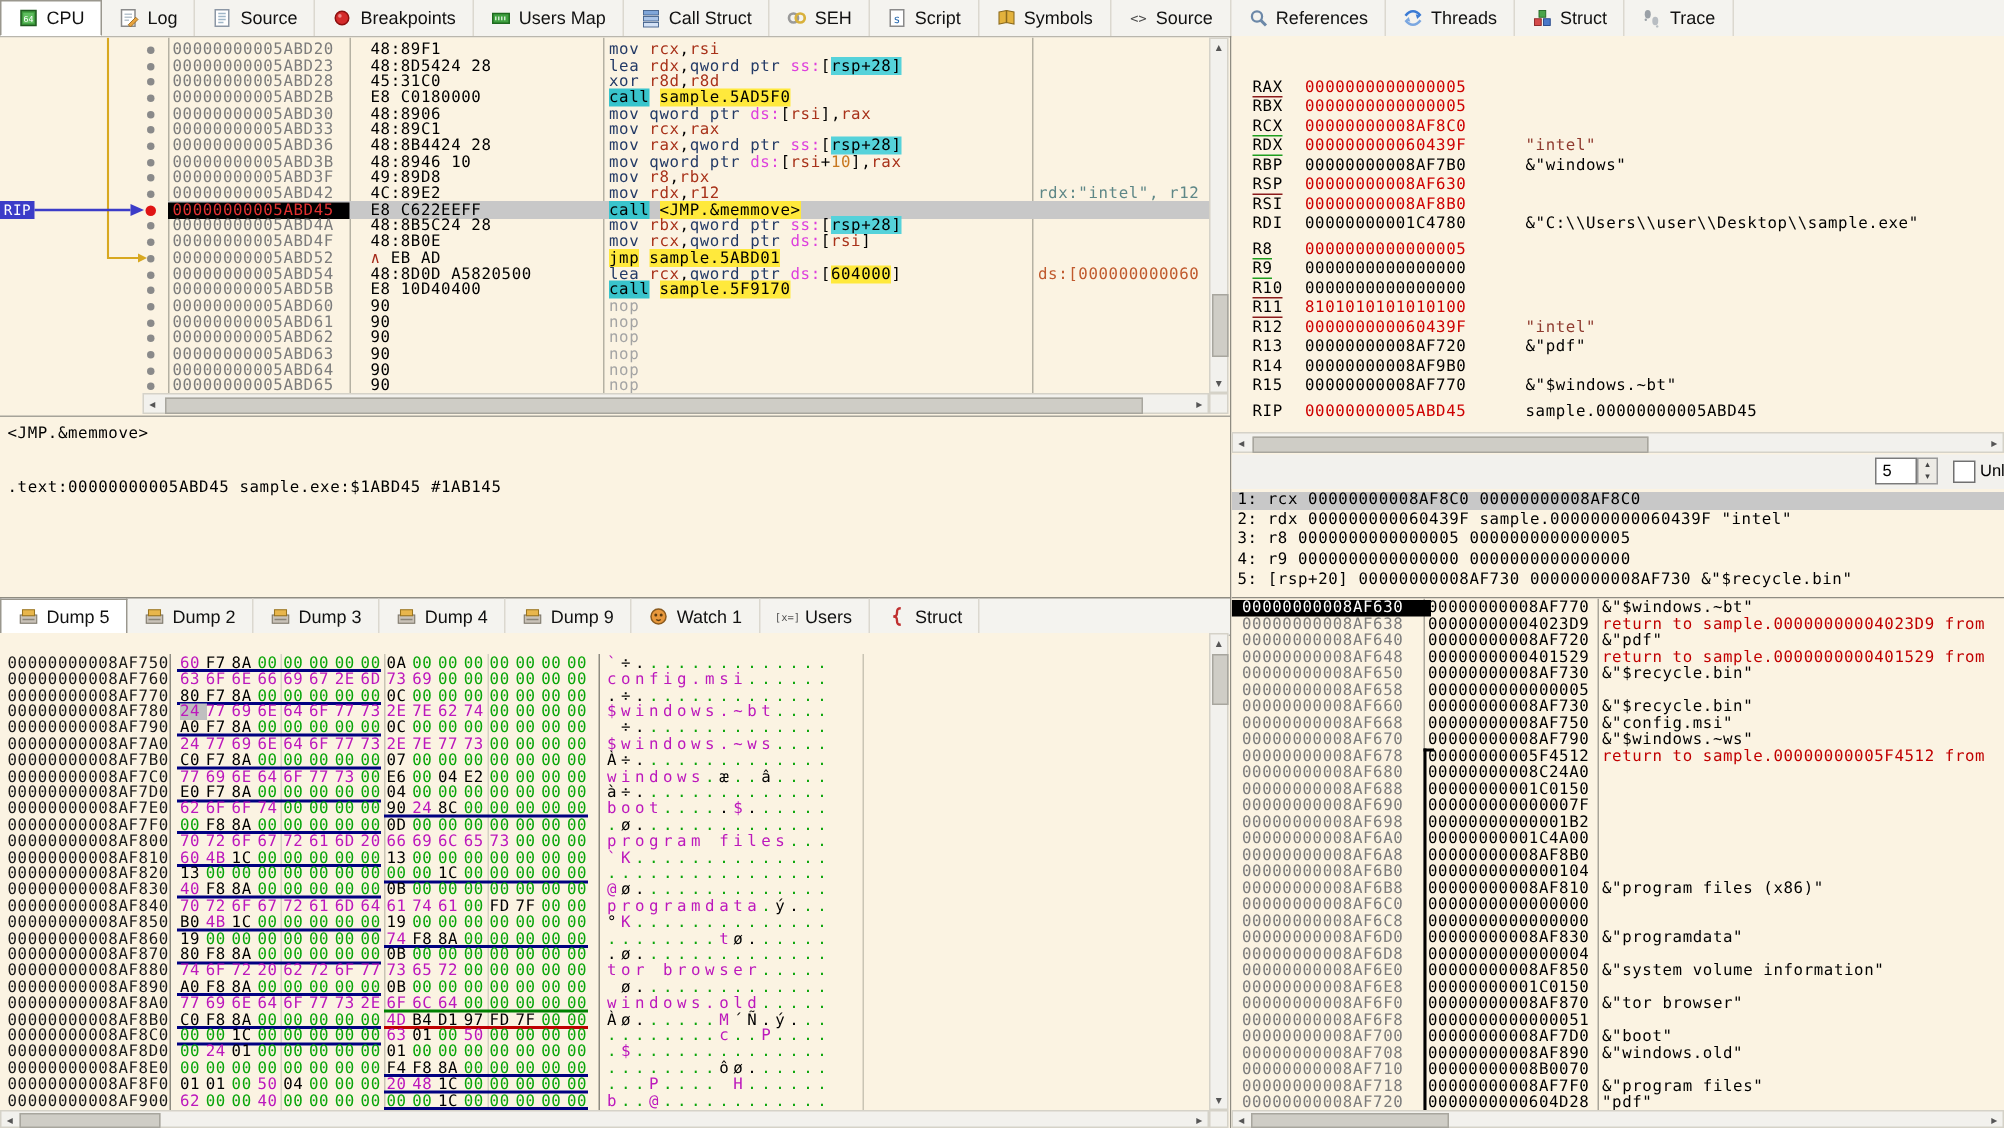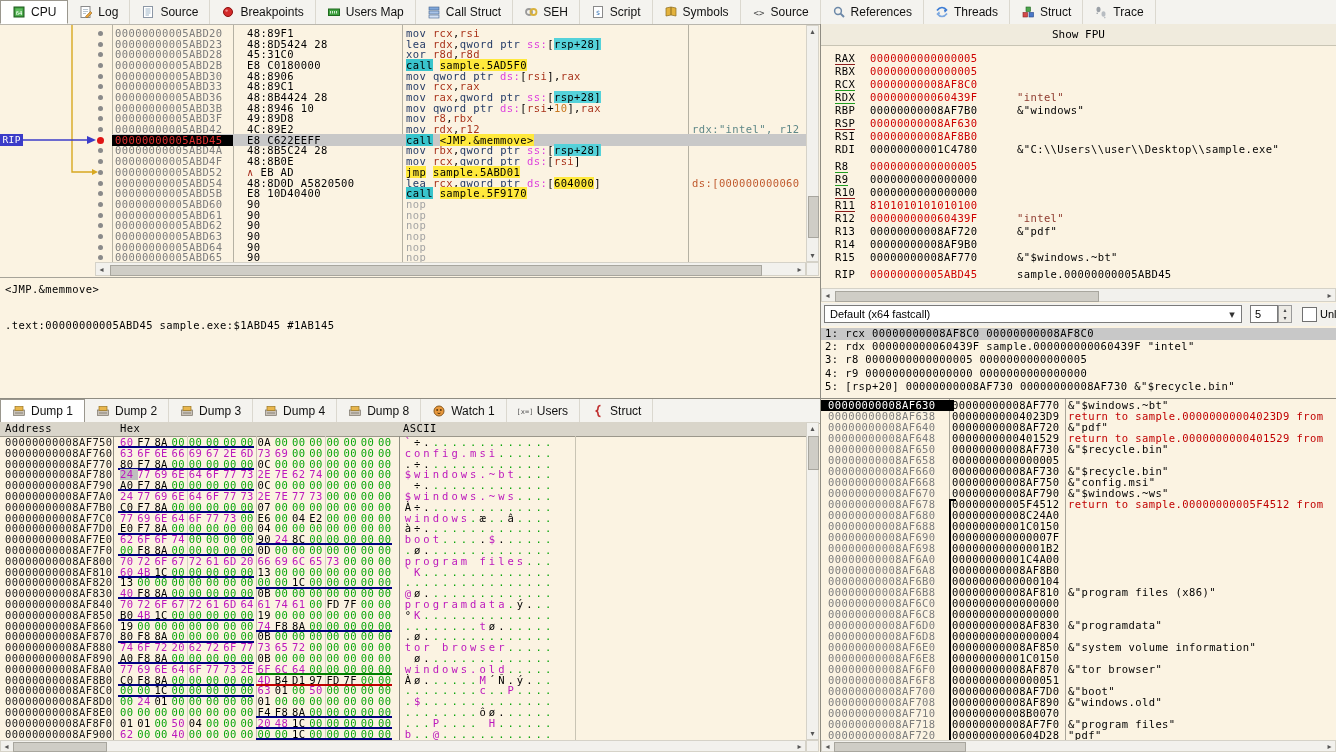--- a/index.html
+++ b/index.html
@@ -272,21 +272,21 @@
 
   <div class="dumptabs" id="dumptabs">
       <div class="tab active">
         <span class="ticon">
           <svg width="14" height="14">
             <rect x="1.5" y="6" width="11" height="5.5" fill="#C9C2B8" stroke="#7A7468" stroke-width=".7"></rect>
             <rect x="3" y="2.5" width="8" height="4" fill="#E8B64C" stroke="#9A7520" stroke-width=".7"></rect>
             <path d="M3 9h8" stroke="#8A8478"></path>
           </svg>
         </span>
-        <span>Dump 1</span>
+        <span>Dump 5</span>
       </div>
       <div class="tab">
         <span class="ticon">
           <svg width="14" height="14">
             <rect x="1.5" y="6" width="11" height="5.5" fill="#C9C2B8" stroke="#7A7468" stroke-width=".7"></rect>
             <rect x="3" y="2.5" width="8" height="4" fill="#E8B64C" stroke="#9A7520" stroke-width=".7"></rect>
             <path d="M3 9h8" stroke="#8A8478"></path>
           </svg>
         </span>
         <span>Dump 2</span>
@@ -312,21 +312,21 @@
         <span>Dump 4</span>
       </div>
       <div class="tab">
         <span class="ticon">
           <svg width="14" height="14">
             <rect x="1.5" y="6" width="11" height="5.5" fill="#C9C2B8" stroke="#7A7468" stroke-width=".7"></rect>
             <rect x="3" y="2.5" width="8" height="4" fill="#E8B64C" stroke="#9A7520" stroke-width=".7"></rect>
             <path d="M3 9h8" stroke="#8A8478"></path>
           </svg>
         </span>
-        <span>Dump 8</span>
+        <span>Dump 9</span>
       </div>
       <div class="tab">
         <span class="ticon">
           <svg width="14" height="14">
             <circle cx="7" cy="7" r="5" fill="#E8983C" stroke="#8A5A1E"></circle>
             <circle cx="5.2" cy="6" r="1" fill="#5A3A10"></circle>
             <circle cx="8.8" cy="6" r="1" fill="#5A3A10"></circle>
             <path d="M5.5 9 Q7 10.2 8.5 9" fill="none" stroke="#5A3A10"></path>
           </svg>
         </span>
@@ -344,25 +344,20 @@
         <span class="ticon">
           <svg width="14" height="14">
             <path d="M9.5 1.5 C4.5 1.5, 9.5 7, 4.5 7 C9.5 7, 4.5 12.5, 9.5 12.5" fill="none" stroke="#C03030" stroke-width="1.6"></path>
           </svg>
         </span>
         <span>Struct</span>
       </div>
     </div>
 
   <div class="dump mono" id="dump">
-    <div class="dumphead">
-      <span style="left:5px">Address</span>
-      <span style="left:120px">Hex</span>
-      <span style="left:403px">ASCII</span>
-    </div>
     <div class="dline" style="left:113px;background:#8F8C82"></div>
     <div class="dline" style="left:187px;background:#D6D2C4"></div>
     <div class="dline" style="left:256px;background:#C9C4B4"></div>
     <div class="dline" style="left:325px;background:#D6D2C4"></div>
     <div class="dline" style="left:399px;background:#8F8C82"></div>
     <div class="dline" style="left:575px;background:#C9C4B4"></div>
     <div id="dumprows"><div class="xrow" style="top: 15px;"><span class="xaddr">00000000008AF750</span><span class="hb cm" style="left: 120px;">60</span><span class="hb ck" style="left: 137.2px;">F7</span><span class="hb ck" style="left: 154.4px;">8A</span><span class="hb cg" style="left: 171.6px;">00</span><span class="hb cg" style="left: 188.8px;">00</span><span class="hb cg" style="left: 206px;">00</span><span class="hb cg" style="left: 223.2px;">00</span><span class="hb cg" style="left: 240.4px;">00</span><span class="hb ck" style="left: 257.6px;">0A</span><span class="hb cg" style="left: 274.8px;">00</span><span class="hb cg" style="left: 292px;">00</span><span class="hb cg" style="left: 309.2px;">00</span><span class="hb cg" style="left: 326.4px;">00</span><span class="hb cg" style="left: 343.6px;">00</span><span class="hb cg" style="left: 360.8px;">00</span><span class="hb cg" style="left: 378px;">00</span><span class="ac cm" style="left: 403px;">`</span><span class="ac ck" style="left: 412.35px;">÷</span><span class="ac ck" style="left: 421.7px;">.</span><span class="ac cg" style="left: 431.05px;">.</span><span class="ac cg" style="left: 440.4px;">.</span><span class="ac cg" style="left: 449.75px;">.</span><span class="ac cg" style="left: 459.1px;">.</span><span class="ac cg" style="left: 468.45px;">.</span><span class="ac cg" style="left: 477.8px;">.</span><span class="ac cg" style="left: 487.15px;">.</span><span class="ac cg" style="left: 496.5px;">.</span><span class="ac cg" style="left: 505.85px;">.</span><span class="ac cg" style="left: 515.2px;">.</span><span class="ac cg" style="left: 524.55px;">.</span><span class="ac cg" style="left: 533.9px;">.</span><span class="ac cg" style="left: 543.25px;">.</span><div class="uline u-navy" style="left: 118px; width: 136px; top: 9.2px;"></div></div><div class="xrow" style="top: 25.8px;"><span class="xaddr">00000000008AF760</span><span class="hb cm" style="left: 120px;">63</span><span class="hb cm" style="left: 137.2px;">6F</span><span class="hb cm" style="left: 154.4px;">6E</span><span class="hb cm" style="left: 171.6px;">66</span><span class="hb cm" style="left: 188.8px;">69</span><span class="hb cm" style="left: 206px;">67</span><span class="hb cm" style="left: 223.2px;">2E</span><span class="hb cm" style="left: 240.4px;">6D</span><span class="hb cm" style="left: 257.6px;">73</span><span class="hb cm" style="left: 274.8px;">69</span><span class="hb cg" style="left: 292px;">00</span><span class="hb cg" style="left: 309.2px;">00</span><span class="hb cg" style="left: 326.4px;">00</span><span class="hb cg" style="left: 343.6px;">00</span><span class="hb cg" style="left: 360.8px;">00</span><span class="hb cg" style="left: 378px;">00</span><span class="ac cm" style="left: 403px;">c</span><span class="ac cm" style="left: 412.35px;">o</span><span class="ac cm" style="left: 421.7px;">n</span><span class="ac cm" style="left: 431.05px;">f</span><span class="ac cm" style="left: 440.4px;">i</span><span class="ac cm" style="left: 449.75px;">g</span><span class="ac cm" style="left: 459.1px;">.</span><span class="ac cm" style="left: 468.45px;">m</span><span class="ac cm" style="left: 477.8px;">s</span><span class="ac cm" style="left: 487.15px;">i</span><span class="ac cg" style="left: 496.5px;">.</span><span class="ac cg" style="left: 505.85px;">.</span><span class="ac cg" style="left: 515.2px;">.</span><span class="ac cg" style="left: 524.55px;">.</span><span class="ac cg" style="left: 533.9px;">.</span><span class="ac cg" style="left: 543.25px;">.</span></div><div class="xrow" style="top: 36.6px;"><span class="xaddr">00000000008AF770</span><span class="hb ck" style="left: 120px;">80</span><span class="hb ck" style="left: 137.2px;">F7</span><span class="hb ck" style="left: 154.4px;">8A</span><span class="hb cg" style="left: 171.6px;">00</span><span class="hb cg" style="left: 188.8px;">00</span><span class="hb cg" style="left: 206px;">00</span><span class="hb cg" style="left: 223.2px;">00</span><span class="hb cg" style="left: 240.4px;">00</span><span class="hb ck" style="left: 257.6px;">0C</span><span class="hb cg" style="left: 274.8px;">00</span><span class="hb cg" style="left: 292px;">00</span><span class="hb cg" style="left: 309.2px;">00</span><span class="hb cg" style="left: 326.4px;">00</span><span class="hb cg" style="left: 343.6px;">00</span><span class="hb cg" style="left: 360.8px;">00</span><span class="hb cg" style="left: 378px;">00</span><span class="ac ck" style="left: 403px;">.</span><span class="ac ck" style="left: 412.35px;">÷</span><span class="ac ck" style="left: 421.7px;">.</span><span class="ac cg" style="left: 431.05px;">.</span><span class="ac cg" style="left: 440.4px;">.</span><span class="ac cg" style="left: 449.75px;">.</span><span class="ac cg" style="left: 459.1px;">.</span><span class="ac cg" style="left: 468.45px;">.</span><span class="ac cg" style="left: 477.8px;">.</span><span class="ac cg" style="left: 487.15px;">.</span><span class="ac cg" style="left: 496.5px;">.</span><span class="ac cg" style="left: 505.85px;">.</span><span class="ac cg" style="left: 515.2px;">.</span><span class="ac cg" style="left: 524.55px;">.</span><span class="ac cg" style="left: 533.9px;">.</span><span class="ac cg" style="left: 543.25px;">.</span><div class="uline u-navy" style="left: 118px; width: 136px; top: 9.2px;"></div></div><div class="xrow" style="top: 47.4px;"><span class="xaddr">00000000008AF780</span><span class="hb cm bsel" style="left: 120px;">24</span><span class="hb cm" style="left: 137.2px;">77</span><span class="hb cm" style="left: 154.4px;">69</span><span class="hb cm" style="left: 171.6px;">6E</span><span class="hb cm" style="left: 188.8px;">64</span><span class="hb cm" style="left: 206px;">6F</span><span class="hb cm" style="left: 223.2px;">77</span><span class="hb cm" style="left: 240.4px;">73</span><span class="hb cm" style="left: 257.6px;">2E</span><span class="hb cm" style="left: 274.8px;">7E</span><span class="hb cm" style="left: 292px;">62</span><span class="hb cm" style="left: 309.2px;">74</span><span class="hb cg" style="left: 326.4px;">00</span><span class="hb cg" style="left: 343.6px;">00</span><span class="hb cg" style="left: 360.8px;">00</span><span class="hb cg" style="left: 378px;">00</span><span class="ac cm" style="left: 403px;">$</span><span class="ac cm" style="left: 412.35px;">w</span><span class="ac cm" style="left: 421.7px;">i</span><span class="ac cm" style="left: 431.05px;">n</span><span class="ac cm" style="left: 440.4px;">d</span><span class="ac cm" style="left: 449.75px;">o</span><span class="ac cm" style="left: 459.1px;">w</span><span class="ac cm" style="left: 468.45px;">s</span><span class="ac cm" style="left: 477.8px;">.</span><span class="ac cm" style="left: 487.15px;">~</span><span class="ac cm" style="left: 496.5px;">b</span><span class="ac cm" style="left: 505.85px;">t</span><span class="ac cg" style="left: 515.2px;">.</span><span class="ac cg" style="left: 524.55px;">.</span><span class="ac cg" style="left: 533.9px;">.</span><span class="ac cg" style="left: 543.25px;">.</span></div><div class="xrow" style="top: 58.2px;"><span class="xaddr">00000000008AF790</span><span class="hb ck" style="left: 120px;">A0</span><span class="hb ck" style="left: 137.2px;">F7</span><span class="hb ck" style="left: 154.4px;">8A</span><span class="hb cg" style="left: 171.6px;">00</span><span class="hb cg" style="left: 188.8px;">00</span><span class="hb cg" style="left: 206px;">00</span><span class="hb cg" style="left: 223.2px;">00</span><span class="hb cg" style="left: 240.4px;">00</span><span class="hb ck" style="left: 257.6px;">0C</span><span class="hb cg" style="left: 274.8px;">00</span><span class="hb cg" style="left: 292px;">00</span><span class="hb cg" style="left: 309.2px;">00</span><span class="hb cg" style="left: 326.4px;">00</span><span class="hb cg" style="left: 343.6px;">00</span><span class="hb cg" style="left: 360.8px;">00</span><span class="hb cg" style="left: 378px;">00</span><span class="ac ck" style="left: 403px;"> </span><span class="ac ck" style="left: 412.35px;">÷</span><span class="ac ck" style="left: 421.7px;">.</span><span class="ac cg" style="left: 431.05px;">.</span><span class="ac cg" style="left: 440.4px;">.</span><span class="ac cg" style="left: 449.75px;">.</span><span class="ac cg" style="left: 459.1px;">.</span><span class="ac cg" style="left: 468.45px;">.</span><span class="ac cg" style="left: 477.8px;">.</span><span class="ac cg" style="left: 487.15px;">.</span><span class="ac cg" style="left: 496.5px;">.</span><span class="ac cg" style="left: 505.85px;">.</span><span class="ac cg" style="left: 515.2px;">.</span><span class="ac cg" style="left: 524.55px;">.</span><span class="ac cg" style="left: 533.9px;">.</span><span class="ac cg" style="left: 543.25px;">.</span><div class="uline u-navy" style="left: 118px; width: 136px; top: 9.2px;"></div></div><div class="xrow" style="top: 69px;"><span class="xaddr">00000000008AF7A0</span><span class="hb cm" style="left: 120px;">24</span><span class="hb cm" style="left: 137.2px;">77</span><span class="hb cm" style="left: 154.4px;">69</span><span class="hb cm" style="left: 171.6px;">6E</span><span class="hb cm" style="left: 188.8px;">64</span><span class="hb cm" style="left: 206px;">6F</span><span class="hb cm" style="left: 223.2px;">77</span><span class="hb cm" style="left: 240.4px;">73</span><span class="hb cm" style="left: 257.6px;">2E</span><span class="hb cm" style="left: 274.8px;">7E</span><span class="hb cm" style="left: 292px;">77</span><span class="hb cm" style="left: 309.2px;">73</span><span class="hb cg" style="left: 326.4px;">00</span><span class="hb cg" style="left: 343.6px;">00</span><span class="hb cg" style="left: 360.8px;">00</span><span class="hb cg" style="left: 378px;">00</span><span class="ac cm" style="left: 403px;">$</span><span class="ac cm" style="left: 412.35px;">w</span><span class="ac cm" style="left: 421.7px;">i</span><span class="ac cm" style="left: 431.05px;">n</span><span class="ac cm" style="left: 440.4px;">d</span><span class="ac cm" style="left: 449.75px;">o</span><span class="ac cm" style="left: 459.1px;">w</span><span class="ac cm" style="left: 468.45px;">s</span><span class="ac cm" style="left: 477.8px;">.</span><span class="ac cm" style="left: 487.15px;">~</span><span class="ac cm" style="left: 496.5px;">w</span><span class="ac cm" style="left: 505.85px;">s</span><span class="ac cg" style="left: 515.2px;">.</span><span class="ac cg" style="left: 524.55px;">.</span><span class="ac cg" style="left: 533.9px;">.</span><span class="ac cg" style="left: 543.25px;">.</span></div><div class="xrow" style="top: 79.8px;"><span class="xaddr">00000000008AF7B0</span><span class="hb ck" style="left: 120px;">C0</span><span class="hb ck" style="left: 137.2px;">F7</span><span class="hb ck" style="left: 154.4px;">8A</span><span class="hb cg" style="left: 171.6px;">00</span><span class="hb cg" style="left: 188.8px;">00</span><span class="hb cg" style="left: 206px;">00</span><span class="hb cg" style="left: 223.2px;">00</span><span class="hb cg" style="left: 240.4px;">00</span><span class="hb ck" style="left: 257.6px;">07</span><span class="hb cg" style="left: 274.8px;">00</span><span class="hb cg" style="left: 292px;">00</span><span class="hb cg" style="left: 309.2px;">00</span><span class="hb cg" style="left: 326.4px;">00</span><span class="hb cg" style="left: 343.6px;">00</span><span class="hb cg" style="left: 360.8px;">00</span><span class="hb cg" style="left: 378px;">00</span><span class="ac ck" style="left: 403px;">À</span><span class="ac ck" style="left: 412.35px;">÷</span><span class="ac ck" style="left: 421.7px;">.</span><span class="ac cg" style="left: 431.05px;">.</span><span class="ac cg" style="left: 440.4px;">.</span><span class="ac cg" style="left: 449.75px;">.</span><span class="ac cg" style="left: 459.1px;">.</span><span class="ac cg" style="left: 468.45px;">.</span><span class="ac cg" style="left: 477.8px;">.</span><span class="ac cg" style="left: 487.15px;">.</span><span class="ac cg" style="left: 496.5px;">.</span><span class="ac cg" style="left: 505.85px;">.</span><span class="ac cg" style="left: 515.2px;">.</span><span class="ac cg" style="left: 524.55px;">.</span><span class="ac cg" style="left: 533.9px;">.</span><span class="ac cg" style="left: 543.25px;">.</span><div class="uline u-navy" style="left: 118px; width: 136px; top: 9.2px;"></div></div><div class="xrow" style="top: 90.6px;"><span class="xaddr">00000000008AF7C0</span><span class="hb cm" style="left: 120px;">77</span><span class="hb cm" style="left: 137.2px;">69</span><span class="hb cm" style="left: 154.4px;">6E</span><span class="hb cm" style="left: 171.6px;">64</span><span class="hb cm" style="left: 188.8px;">6F</span><span class="hb cm" style="left: 206px;">77</span><span class="hb cm" style="left: 223.2px;">73</span><span class="hb cg" style="left: 240.4px;">00</span><span class="hb ck" style="left: 257.6px;">E6</span><span class="hb cg" style="left: 274.8px;">00</span><span class="hb ck" style="left: 292px;">04</span><span class="hb ck" style="left: 309.2px;">E2</span><span class="hb cg" style="left: 326.4px;">00</span><span class="hb cg" style="left: 343.6px;">00</span><span class="hb cg" style="left: 360.8px;">00</span><span class="hb cg" style="left: 378px;">00</span><span class="ac cm" style="left: 403px;">w</span><span class="ac cm" style="left: 412.35px;">i</span><span class="ac cm" style="left: 421.7px;">n</span><span class="ac cm" style="left: 431.05px;">d</span><span class="ac cm" style="left: 440.4px;">o</span><span class="ac cm" style="left: 449.75px;">w</span><span class="ac cm" style="left: 459.1px;">s</span><span class="ac cg" style="left: 468.45px;">.</span><span class="ac ck" style="left: 477.8px;">æ</span><span class="ac cg" style="left: 487.15px;">.</span><span class="ac cg" style="left: 496.5px;">.</span><span class="ac ck" style="left: 505.85px;">â</span><span class="ac cg" style="left: 515.2px;">.</span><span class="ac cg" style="left: 524.55px;">.</span><span class="ac cg" style="left: 533.9px;">.</span><span class="ac cg" style="left: 543.25px;">.</span></div><div class="xrow" style="top: 101.4px;"><span class="xaddr">00000000008AF7D0</span><span class="hb ck" style="left: 120px;">E0</span><span class="hb ck" style="left: 137.2px;">F7</span><span class="hb ck" style="left: 154.4px;">8A</span><span class="hb cg" style="left: 171.6px;">00</span><span class="hb cg" style="left: 188.8px;">00</span><span class="hb cg" style="left: 206px;">00</span><span class="hb cg" style="left: 223.2px;">00</span><span class="hb cg" style="left: 240.4px;">00</span><span class="hb ck" style="left: 257.6px;">04</span><span class="hb cg" style="left: 274.8px;">00</span><span class="hb cg" style="left: 292px;">00</span><span class="hb cg" style="left: 309.2px;">00</span><span class="hb cg" style="left: 326.4px;">00</span><span class="hb cg" style="left: 343.6px;">00</span><span class="hb cg" style="left: 360.8px;">00</span><span class="hb cg" style="left: 378px;">00</span><span class="ac ck" style="left: 403px;">à</span><span class="ac ck" style="left: 412.35px;">÷</span><span class="ac ck" style="left: 421.7px;">.</span><span class="ac cg" style="left: 431.05px;">.</span><span class="ac cg" style="left: 440.4px;">.</span><span class="ac cg" style="left: 449.75px;">.</span><span class="ac cg" style="left: 459.1px;">.</span><span class="ac cg" style="left: 468.45px;">.</span><span class="ac cg" style="left: 477.8px;">.</span><span class="ac cg" style="left: 487.15px;">.</span><span class="ac cg" style="left: 496.5px;">.</span><span class="ac cg" style="left: 505.85px;">.</span><span class="ac cg" style="left: 515.2px;">.</span><span class="ac cg" style="left: 524.55px;">.</span><span class="ac cg" style="left: 533.9px;">.</span><span class="ac cg" style="left: 543.25px;">.</span><div class="uline u-navy" style="left: 118px; width: 136px; top: 9.2px;"></div></div><div class="xrow" style="top: 112.2px;"><span class="xaddr">00000000008AF7E0</span><span class="hb cm" style="left: 120px;">62</span><span class="hb cm" style="left: 137.2px;">6F</span><span class="hb cm" style="left: 154.4px;">6F</span><span class="hb cm" style="left: 171.6px;">74</span><span class="hb cg" style="left: 188.8px;">00</span><span class="hb cg" style="left: 206px;">00</span><span class="hb cg" style="left: 223.2px;">00</span><span class="hb cg" style="left: 240.4px;">00</span><span class="hb ck" style="left: 257.6px;">90</span><span class="hb cm" style="left: 274.8px;">24</span><span class="hb ck" style="left: 292px;">8C</span><span class="hb cg" style="left: 309.2px;">00</span><span class="hb cg" style="left: 326.4px;">00</span><span class="hb cg" style="left: 343.6px;">00</span><span class="hb cg" style="left: 360.8px;">00</span><span class="hb cg" style="left: 378px;">00</span><span class="ac cm" style="left: 403px;">b</span><span class="ac cm" style="left: 412.35px;">o</span><span class="ac cm" style="left: 421.7px;">o</span><span class="ac cm" style="left: 431.05px;">t</span><span class="ac cg" style="left: 440.4px;">.</span><span class="ac cg" style="left: 449.75px;">.</span><span class="ac cg" style="left: 459.1px;">.</span><span class="ac cg" style="left: 468.45px;">.</span><span class="ac ck" style="left: 477.8px;">.</span><span class="ac cm" style="left: 487.15px;">$</span><span class="ac ck" style="left: 496.5px;">.</span><span class="ac cg" style="left: 505.85px;">.</span><span class="ac cg" style="left: 515.2px;">.</span><span class="ac cg" style="left: 524.55px;">.</span><span class="ac cg" style="left: 533.9px;">.</span><span class="ac cg" style="left: 543.25px;">.</span><div class="uline u-navy" style="left: 256px; width: 136px; top: 9.2px;"></div></div><div class="xrow" style="top: 123px;"><span class="xaddr">00000000008AF7F0</span><span class="hb cg" style="left: 120px;">00</span><span class="hb ck" style="left: 137.2px;">F8</span><span class="hb ck" style="left: 154.4px;">8A</span><span class="hb cg" style="left: 171.6px;">00</span><span class="hb cg" style="left: 188.8px;">00</span><span class="hb cg" style="left: 206px;">00</span><span class="hb cg" style="left: 223.2px;">00</span><span class="hb cg" style="left: 240.4px;">00</span><span class="hb ck" style="left: 257.6px;">0D</span><span class="hb cg" style="left: 274.8px;">00</span><span class="hb cg" style="left: 292px;">00</span><span class="hb cg" style="left: 309.2px;">00</span><span class="hb cg" style="left: 326.4px;">00</span><span class="hb cg" style="left: 343.6px;">00</span><span class="hb cg" style="left: 360.8px;">00</span><span class="hb cg" style="left: 378px;">00</span><span class="ac cg" style="left: 403px;">.</span><span class="ac ck" style="left: 412.35px;">ø</span><span class="ac ck" style="left: 421.7px;">.</span><span class="ac cg" style="left: 431.05px;">.</span><span class="ac cg" style="left: 440.4px;">.</span><span class="ac cg" style="left: 449.75px;">.</span><span class="ac cg" style="left: 459.1px;">.</span><span class="ac cg" style="left: 468.45px;">.</span><span class="ac cg" style="left: 477.8px;">.</span><span class="ac cg" style="left: 487.15px;">.</span><span class="ac cg" style="left: 496.5px;">.</span><span class="ac cg" style="left: 505.85px;">.</span><span class="ac cg" style="left: 515.2px;">.</span><span class="ac cg" style="left: 524.55px;">.</span><span class="ac cg" style="left: 533.9px;">.</span><span class="ac cg" style="left: 543.25px;">.</span><div class="uline u-navy" style="left: 118px; width: 136px; top: 9.2px;"></div></div><div class="xrow" style="top: 133.8px;"><span class="xaddr">00000000008AF800</span><span class="hb cm" style="left: 120px;">70</span><span class="hb cm" style="left: 137.2px;">72</span><span class="hb cm" style="left: 154.4px;">6F</span><span class="hb cm" style="left: 171.6px;">67</span><span class="hb cm" style="left: 188.8px;">72</span><span class="hb cm" style="left: 206px;">61</span><span class="hb cm" style="left: 223.2px;">6D</span><span class="hb cm" style="left: 240.4px;">20</span><span class="hb cm" style="left: 257.6px;">66</span><span class="hb cm" style="left: 274.8px;">69</span><span class="hb cm" style="left: 292px;">6C</span><span class="hb cm" style="left: 309.2px;">65</span><span class="hb cm" style="left: 326.4px;">73</span><span class="hb cg" style="left: 343.6px;">00</span><span class="hb cg" style="left: 360.8px;">00</span><span class="hb cg" style="left: 378px;">00</span><span class="ac cm" style="left: 403px;">p</span><span class="ac cm" style="left: 412.35px;">r</span><span class="ac cm" style="left: 421.7px;">o</span><span class="ac cm" style="left: 431.05px;">g</span><span class="ac cm" style="left: 440.4px;">r</span><span class="ac cm" style="left: 449.75px;">a</span><span class="ac cm" style="left: 459.1px;">m</span><span class="ac cm" style="left: 468.45px;"> </span><span class="ac cm" style="left: 477.8px;">f</span><span class="ac cm" style="left: 487.15px;">i</span><span class="ac cm" style="left: 496.5px;">l</span><span class="ac cm" style="left: 505.85px;">e</span><span class="ac cm" style="left: 515.2px;">s</span><span class="ac cg" style="left: 524.55px;">.</span><span class="ac cg" style="left: 533.9px;">.</span><span class="ac cg" style="left: 543.25px;">.</span></div><div class="xrow" style="top: 144.6px;"><span class="xaddr">00000000008AF810</span><span class="hb cm" style="left: 120px;">60</span><span class="hb cm" style="left: 137.2px;">4B</span><span class="hb ck" style="left: 154.4px;">1C</span><span class="hb cg" style="left: 171.6px;">00</span><span class="hb cg" style="left: 188.8px;">00</span><span class="hb cg" style="left: 206px;">00</span><span class="hb cg" style="left: 223.2px;">00</span><span class="hb cg" style="left: 240.4px;">00</span><span class="hb ck" style="left: 257.6px;">13</span><span class="hb cg" style="left: 274.8px;">00</span><span class="hb cg" style="left: 292px;">00</span><span class="hb cg" style="left: 309.2px;">00</span><span class="hb cg" style="left: 326.4px;">00</span><span class="hb cg" style="left: 343.6px;">00</span><span class="hb cg" style="left: 360.8px;">00</span><span class="hb cg" style="left: 378px;">00</span><span class="ac cm" style="left: 403px;">`</span><span class="ac cm" style="left: 412.35px;">K</span><span class="ac cg" style="left: 421.7px;">.</span><span class="ac cg" style="left: 431.05px;">.</span><span class="ac cg" style="left: 440.4px;">.</span><span class="ac cg" style="left: 449.75px;">.</span><span class="ac cg" style="left: 459.1px;">.</span><span class="ac cg" style="left: 468.45px;">.</span><span class="ac cg" style="left: 477.8px;">.</span><span class="ac cg" style="left: 487.15px;">.</span><span class="ac cg" style="left: 496.5px;">.</span><span class="ac cg" style="left: 505.85px;">.</span><span class="ac cg" style="left: 515.2px;">.</span><span class="ac cg" style="left: 524.55px;">.</span><span class="ac cg" style="left: 533.9px;">.</span><span class="ac cg" style="left: 543.25px;">.</span><div class="uline u-navy" style="left: 118px; width: 136px; top: 9.2px;"></div></div><div class="xrow" style="top: 155.4px;"><span class="xaddr">00000000008AF820</span><span class="hb ck" style="left: 120px;">13</span><span class="hb cg" style="left: 137.2px;">00</span><span class="hb cg" style="left: 154.4px;">00</span><span class="hb cg" style="left: 171.6px;">00</span><span class="hb cg" style="left: 188.8px;">00</span><span class="hb cg" style="left: 206px;">00</span><span class="hb cg" style="left: 223.2px;">00</span><span class="hb cg" style="left: 240.4px;">00</span><span class="hb cg" style="left: 257.6px;">00</span><span class="hb cg" style="left: 274.8px;">00</span><span class="hb ck" style="left: 292px;">1C</span><span class="hb cg" style="left: 309.2px;">00</span><span class="hb cg" style="left: 326.4px;">00</span><span class="hb cg" style="left: 343.6px;">00</span><span class="hb cg" style="left: 360.8px;">00</span><span class="hb cg" style="left: 378px;">00</span><span class="ac cg" style="left: 403px;">.</span><span class="ac cg" style="left: 412.35px;">.</span><span class="ac cg" style="left: 421.7px;">.</span><span class="ac cg" style="left: 431.05px;">.</span><span class="ac cg" style="left: 440.4px;">.</span><span class="ac cg" style="left: 449.75px;">.</span><span class="ac cg" style="left: 459.1px;">.</span><span class="ac cg" style="left: 468.45px;">.</span><span class="ac cg" style="left: 477.8px;">.</span><span class="ac cg" style="left: 487.15px;">.</span><span class="ac cg" style="left: 496.5px;">.</span><span class="ac cg" style="left: 505.85px;">.</span><span class="ac cg" style="left: 515.2px;">.</span><span class="ac cg" style="left: 524.55px;">.</span><span class="ac cg" style="left: 533.9px;">.</span><span class="ac cg" style="left: 543.25px;">.</span><div class="uline u-navy" style="left: 256px; width: 136px; top: 9.2px;"></div></div><div class="xrow" style="top: 166.2px;"><span class="xaddr">00000000008AF830</span><span class="hb cm" style="left: 120px;">40</span><span class="hb ck" style="left: 137.2px;">F8</span><span class="hb ck" style="left: 154.4px;">8A</span><span class="hb cg" style="left: 171.6px;">00</span><span class="hb cg" style="left: 188.8px;">00</span><span class="hb cg" style="left: 206px;">00</span><span class="hb cg" style="left: 223.2px;">00</span><span class="hb cg" style="left: 240.4px;">00</span><span class="hb ck" style="left: 257.6px;">0B</span><span class="hb cg" style="left: 274.8px;">00</span><span class="hb cg" style="left: 292px;">00</span><span class="hb cg" style="left: 309.2px;">00</span><span class="hb cg" style="left: 326.4px;">00</span><span class="hb cg" style="left: 343.6px;">00</span><span class="hb cg" style="left: 360.8px;">00</span><span class="hb cg" style="left: 378px;">00</span><span class="ac cm" style="left: 403px;">@</span><span class="ac ck" style="left: 412.35px;">ø</span><span class="ac ck" style="left: 421.7px;">.</span><span class="ac cg" style="left: 431.05px;">.</span><span class="ac cg" style="left: 440.4px;">.</span><span class="ac cg" style="left: 449.75px;">.</span><span class="ac cg" style="left: 459.1px;">.</span><span class="ac cg" style="left: 468.45px;">.</span><span class="ac cg" style="left: 477.8px;">.</span><span class="ac cg" style="left: 487.15px;">.</span><span class="ac cg" style="left: 496.5px;">.</span><span class="ac cg" style="left: 505.85px;">.</span><span class="ac cg" style="left: 515.2px;">.</span><span class="ac cg" style="left: 524.55px;">.</span><span class="ac cg" style="left: 533.9px;">.</span><span class="ac cg" style="left: 543.25px;">.</span><div class="uline u-navy" style="left: 118px; width: 136px; top: 9.2px;"></div></div><div class="xrow" style="top: 177px;"><span class="xaddr">00000000008AF840</span><span class="hb cm" style="left: 120px;">70</span><span class="hb cm" style="left: 137.2px;">72</span><span class="hb cm" style="left: 154.4px;">6F</span><span class="hb cm" style="left: 171.6px;">67</span><span class="hb cm" style="left: 188.8px;">72</span><span class="hb cm" style="left: 206px;">61</span><span class="hb cm" style="left: 223.2px;">6D</span><span class="hb cm" style="left: 240.4px;">64</span><span class="hb cm" style="left: 257.6px;">61</span><span class="hb cm" style="left: 274.8px;">74</span><span class="hb cm" style="left: 292px;">61</span><span class="hb cg" style="left: 309.2px;">00</span><span class="hb ck" style="left: 326.4px;">FD</span><span class="hb ck" style="left: 343.6px;">7F</span><span class="hb cg" style="left: 360.8px;">00</span><span class="hb cg" style="left: 378px;">00</span><span class="ac cm" style="left: 403px;">p</span><span class="ac cm" style="left: 412.35px;">r</span><span class="ac cm" style="left: 421.7px;">o</span><span class="ac cm" style="left: 431.05px;">g</span><span class="ac cm" style="left: 440.4px;">r</span><span class="ac cm" style="left: 449.75px;">a</span><span class="ac cm" style="left: 459.1px;">m</span><span class="ac cm" style="left: 468.45px;">d</span><span class="ac cm" style="left: 477.8px;">a</span><span class="ac cm" style="left: 487.15px;">t</span><span class="ac cm" style="left: 496.5px;">a</span><span class="ac cg" style="left: 505.85px;">.</span><span class="ac ck" style="left: 515.2px;">ý</span><span class="ac ck" style="left: 524.55px;">.</span><span class="ac cg" style="left: 533.9px;">.</span><span class="ac cg" style="left: 543.25px;">.</span></div><div class="xrow" style="top: 187.8px;"><span class="xaddr">00000000008AF850</span><span class="hb ck" style="left: 120px;">B0</span><span class="hb cm" style="left: 137.2px;">4B</span><span class="hb ck" style="left: 154.4px;">1C</span><span class="hb cg" style="left: 171.6px;">00</span><span class="hb cg" style="left: 188.8px;">00</span><span class="hb cg" style="left: 206px;">00</span><span class="hb cg" style="left: 223.2px;">00</span><span class="hb cg" style="left: 240.4px;">00</span><span class="hb ck" style="left: 257.6px;">19</span><span class="hb cg" style="left: 274.8px;">00</span><span class="hb cg" style="left: 292px;">00</span><span class="hb cg" style="left: 309.2px;">00</span><span class="hb cg" style="left: 326.4px;">00</span><span class="hb cg" style="left: 343.6px;">00</span><span class="hb cg" style="left: 360.8px;">00</span><span class="hb cg" style="left: 378px;">00</span><span class="ac ck" style="left: 403px;">°</span><span class="ac cm" style="left: 412.35px;">K</span><span class="ac cg" style="left: 421.7px;">.</span><span class="ac cg" style="left: 431.05px;">.</span><span class="ac cg" style="left: 440.4px;">.</span><span class="ac cg" style="left: 449.75px;">.</span><span class="ac cg" style="left: 459.1px;">.</span><span class="ac cg" style="left: 468.45px;">.</span><span class="ac cg" style="left: 477.8px;">.</span><span class="ac cg" style="left: 487.15px;">.</span><span class="ac cg" style="left: 496.5px;">.</span><span class="ac cg" style="left: 505.85px;">.</span><span class="ac cg" style="left: 515.2px;">.</span><span class="ac cg" style="left: 524.55px;">.</span><span class="ac cg" style="left: 533.9px;">.</span><span class="ac cg" style="left: 543.25px;">.</span><div class="uline u-navy" style="left: 118px; width: 136px; top: 9.2px;"></div></div><div class="xrow" style="top: 198.6px;"><span class="xaddr">00000000008AF860</span><span class="hb ck" style="left: 120px;">19</span><span class="hb cg" style="left: 137.2px;">00</span><span class="hb cg" style="left: 154.4px;">00</span><span class="hb cg" style="left: 171.6px;">00</span><span class="hb cg" style="left: 188.8px;">00</span><span class="hb cg" style="left: 206px;">00</span><span class="hb cg" style="left: 223.2px;">00</span><span class="hb cg" style="left: 240.4px;">00</span><span class="hb cm" style="left: 257.6px;">74</span><span class="hb ck" style="left: 274.8px;">F8</span><span class="hb ck" style="left: 292px;">8A</span><span class="hb cg" style="left: 309.2px;">00</span><span class="hb cg" style="left: 326.4px;">00</span><span class="hb cg" style="left: 343.6px;">00</span><span class="hb cg" style="left: 360.8px;">00</span><span class="hb cg" style="left: 378px;">00</span><span class="ac cg" style="left: 403px;">.</span><span class="ac cg" style="left: 412.35px;">.</span><span class="ac cg" style="left: 421.7px;">.</span><span class="ac cg" style="left: 431.05px;">.</span><span class="ac cg" style="left: 440.4px;">.</span><span class="ac cg" style="left: 449.75px;">.</span><span class="ac cg" style="left: 459.1px;">.</span><span class="ac cg" style="left: 468.45px;">.</span><span class="ac cm" style="left: 477.8px;">t</span><span class="ac ck" style="left: 487.15px;">ø</span><span class="ac ck" style="left: 496.5px;">.</span><span class="ac cg" style="left: 505.85px;">.</span><span class="ac cg" style="left: 515.2px;">.</span><span class="ac cg" style="left: 524.55px;">.</span><span class="ac cg" style="left: 533.9px;">.</span><span class="ac cg" style="left: 543.25px;">.</span><div class="uline u-navy" style="left: 256px; width: 136px; top: 9.2px;"></div></div><div class="xrow" style="top: 209.4px;"><span class="xaddr">00000000008AF870</span><span class="hb ck" style="left: 120px;">80</span><span class="hb ck" style="left: 137.2px;">F8</span><span class="hb ck" style="left: 154.4px;">8A</span><span class="hb cg" style="left: 171.6px;">00</span><span class="hb cg" style="left: 188.8px;">00</span><span class="hb cg" style="left: 206px;">00</span><span class="hb cg" style="left: 223.2px;">00</span><span class="hb cg" style="left: 240.4px;">00</span><span class="hb ck" style="left: 257.6px;">0B</span><span class="hb cg" style="left: 274.8px;">00</span><span class="hb cg" style="left: 292px;">00</span><span class="hb cg" style="left: 309.2px;">00</span><span class="hb cg" style="left: 326.4px;">00</span><span class="hb cg" style="left: 343.6px;">00</span><span class="hb cg" style="left: 360.8px;">00</span><span class="hb cg" style="left: 378px;">00</span><span class="ac ck" style="left: 403px;">.</span><span class="ac ck" style="left: 412.35px;">ø</span><span class="ac ck" style="left: 421.7px;">.</span><span class="ac cg" style="left: 431.05px;">.</span><span class="ac cg" style="left: 440.4px;">.</span><span class="ac cg" style="left: 449.75px;">.</span><span class="ac cg" style="left: 459.1px;">.</span><span class="ac cg" style="left: 468.45px;">.</span><span class="ac cg" style="left: 477.8px;">.</span><span class="ac cg" style="left: 487.15px;">.</span><span class="ac cg" style="left: 496.5px;">.</span><span class="ac cg" style="left: 505.85px;">.</span><span class="ac cg" style="left: 515.2px;">.</span><span class="ac cg" style="left: 524.55px;">.</span><span class="ac cg" style="left: 533.9px;">.</span><span class="ac cg" style="left: 543.25px;">.</span><div class="uline u-navy" style="left: 118px; width: 136px; top: 9.2px;"></div></div><div class="xrow" style="top: 220.2px;"><span class="xaddr">00000000008AF880</span><span class="hb cm" style="left: 120px;">74</span><span class="hb cm" style="left: 137.2px;">6F</span><span class="hb cm" style="left: 154.4px;">72</span><span class="hb cm" style="left: 171.6px;">20</span><span class="hb cm" style="left: 188.8px;">62</span><span class="hb cm" style="left: 206px;">72</span><span class="hb cm" style="left: 223.2px;">6F</span><span class="hb cm" style="left: 240.4px;">77</span><span class="hb cm" style="left: 257.6px;">73</span><span class="hb cm" style="left: 274.8px;">65</span><span class="hb cm" style="left: 292px;">72</span><span class="hb cg" style="left: 309.2px;">00</span><span class="hb cg" style="left: 326.4px;">00</span><span class="hb cg" style="left: 343.6px;">00</span><span class="hb cg" style="left: 360.8px;">00</span><span class="hb cg" style="left: 378px;">00</span><span class="ac cm" style="left: 403px;">t</span><span class="ac cm" style="left: 412.35px;">o</span><span class="ac cm" style="left: 421.7px;">r</span><span class="ac cm" style="left: 431.05px;"> </span><span class="ac cm" style="left: 440.4px;">b</span><span class="ac cm" style="left: 449.75px;">r</span><span class="ac cm" style="left: 459.1px;">o</span><span class="ac cm" style="left: 468.45px;">w</span><span class="ac cm" style="left: 477.8px;">s</span><span class="ac cm" style="left: 487.15px;">e</span><span class="ac cm" style="left: 496.5px;">r</span><span class="ac cg" style="left: 505.85px;">.</span><span class="ac cg" style="left: 515.2px;">.</span><span class="ac cg" style="left: 524.55px;">.</span><span class="ac cg" style="left: 533.9px;">.</span><span class="ac cg" style="left: 543.25px;">.</span></div><div class="xrow" style="top: 231px;"><span class="xaddr">00000000008AF890</span><span class="hb ck" style="left: 120px;">A0</span><span class="hb ck" style="left: 137.2px;">F8</span><span class="hb ck" style="left: 154.4px;">8A</span><span class="hb cg" style="left: 171.6px;">00</span><span class="hb cg" style="left: 188.8px;">00</span><span class="hb cg" style="left: 206px;">00</span><span class="hb cg" style="left: 223.2px;">00</span><span class="hb cg" style="left: 240.4px;">00</span><span class="hb ck" style="left: 257.6px;">0B</span><span class="hb cg" style="left: 274.8px;">00</span><span class="hb cg" style="left: 292px;">00</span><span class="hb cg" style="left: 309.2px;">00</span><span class="hb cg" style="left: 326.4px;">00</span><span class="hb cg" style="left: 343.6px;">00</span><span class="hb cg" style="left: 360.8px;">00</span><span class="hb cg" style="left: 378px;">00</span><span class="ac ck" style="left: 403px;"> </span><span class="ac ck" style="left: 412.35px;">ø</span><span class="ac ck" style="left: 421.7px;">.</span><span class="ac cg" style="left: 431.05px;">.</span><span class="ac cg" style="left: 440.4px;">.</span><span class="ac cg" style="left: 449.75px;">.</span><span class="ac cg" style="left: 459.1px;">.</span><span class="ac cg" style="left: 468.45px;">.</span><span class="ac cg" style="left: 477.8px;">.</span><span class="ac cg" style="left: 487.15px;">.</span><span class="ac cg" style="left: 496.5px;">.</span><span class="ac cg" style="left: 505.85px;">.</span><span class="ac cg" style="left: 515.2px;">.</span><span class="ac cg" style="left: 524.55px;">.</span><span class="ac cg" style="left: 533.9px;">.</span><span class="ac cg" style="left: 543.25px;">.</span><div class="uline u-navy" style="left: 118px; width: 136px; top: 9.2px;"></div></div><div class="xrow" style="top: 241.8px;"><span class="xaddr">00000000008AF8A0</span><span class="hb cm" style="left: 120px;">77</span><span class="hb cm" style="left: 137.2px;">69</span><span class="hb cm" style="left: 154.4px;">6E</span><span class="hb cm" style="left: 171.6px;">64</span><span class="hb cm" style="left: 188.8px;">6F</span><span class="hb cm" style="left: 206px;">77</span><span class="hb cm" style="left: 223.2px;">73</span><span class="hb cm" style="left: 240.4px;">2E</span><span class="hb cm" style="left: 257.6px;">6F</span><span class="hb cm" style="left: 274.8px;">6C</span><span class="hb cm" style="left: 292px;">64</span><span class="hb cg" style="left: 309.2px;">00</span><span class="hb cg" style="left: 326.4px;">00</span><span class="hb cg" style="left: 343.6px;">00</span><span class="hb cg" style="left: 360.8px;">00</span><span class="hb cg" style="left: 378px;">00</span><span class="ac cm" style="left: 403px;">w</span><span class="ac cm" style="left: 412.35px;">i</span><span class="ac cm" style="left: 421.7px;">n</span><span class="ac cm" style="left: 431.05px;">d</span><span class="ac cm" style="left: 440.4px;">o</span><span class="ac cm" style="left: 449.75px;">w</span><span class="ac cm" style="left: 459.1px;">s</span><span class="ac cm" style="left: 468.45px;">.</span><span class="ac cm" style="left: 477.8px;">o</span><span class="ac cm" style="left: 487.15px;">l</span><span class="ac cm" style="left: 496.5px;">d</span><span class="ac cg" style="left: 505.85px;">.</span><span class="ac cg" style="left: 515.2px;">.</span><span class="ac cg" style="left: 524.55px;">.</span><span class="ac cg" style="left: 533.9px;">.</span><span class="ac cg" style="left: 543.25px;">.</span><div class="uline u-green" style="left: 256px; width: 136px; top: 9.2px;"></div></div><div class="xrow" style="top: 252.6px;"><span class="xaddr">00000000008AF8B0</span><span class="hb ck" style="left: 120px;">C0</span><span class="hb ck" style="left: 137.2px;">F8</span><span class="hb ck" style="left: 154.4px;">8A</span><span class="hb cg" style="left: 171.6px;">00</span><span class="hb cg" style="left: 188.8px;">00</span><span class="hb cg" style="left: 206px;">00</span><span class="hb cg" style="left: 223.2px;">00</span><span class="hb cg" style="left: 240.4px;">00</span><span class="hb cm" style="left: 257.6px;">4D</span><span class="hb ck" style="left: 274.8px;">B4</span><span class="hb ck" style="left: 292px;">D1</span><span class="hb ck" style="left: 309.2px;">97</span><span class="hb ck" style="left: 326.4px;">FD</span><span class="hb ck" style="left: 343.6px;">7F</span><span class="hb cg" style="left: 360.8px;">00</span><span class="hb cg" style="left: 378px;">00</span><span class="ac ck" style="left: 403px;">À</span><span class="ac ck" style="left: 412.35px;">ø</span><span class="ac ck" style="left: 421.7px;">.</span><span class="ac cg" style="left: 431.05px;">.</span><span class="ac cg" style="left: 440.4px;">.</span><span class="ac cg" style="left: 449.75px;">.</span><span class="ac cg" style="left: 459.1px;">.</span><span class="ac cg" style="left: 468.45px;">.</span><span class="ac cm" style="left: 477.8px;">M</span><span class="ac ck" style="left: 487.15px;">´</span><span class="ac ck" style="left: 496.5px;">Ñ</span><span class="ac ck" style="left: 505.85px;">.</span><span class="ac ck" style="left: 515.2px;">ý</span><span class="ac ck" style="left: 524.55px;">.</span><span class="ac cg" style="left: 533.9px;">.</span><span class="ac cg" style="left: 543.25px;">.</span><div class="uline u-navy" style="left: 118px; width: 136px; top: 9.2px;"></div><div class="uline u-red" style="left: 256px; width: 136px; top: 9.2px;"></div></div><div class="xrow" style="top: 263.4px;"><span class="xaddr">00000000008AF8C0</span><span class="hb cg" style="left: 120px;">00</span><span class="hb cg" style="left: 137.2px;">00</span><span class="hb ck" style="left: 154.4px;">1C</span><span class="hb cg" style="left: 171.6px;">00</span><span class="hb cg" style="left: 188.8px;">00</span><span class="hb cg" style="left: 206px;">00</span><span class="hb cg" style="left: 223.2px;">00</span><span class="hb cg" style="left: 240.4px;">00</span><span class="hb cm" style="left: 257.6px;">63</span><span class="hb ck" style="left: 274.8px;">01</span><span class="hb cg" style="left: 292px;">00</span><span class="hb cm" style="left: 309.2px;">50</span><span class="hb cg" style="left: 326.4px;">00</span><span class="hb cg" style="left: 343.6px;">00</span><span class="hb cg" style="left: 360.8px;">00</span><span class="hb cg" style="left: 378px;">00</span><span class="ac cg" style="left: 403px;">.</span><span class="ac cg" style="left: 412.35px;">.</span><span class="ac cg" style="left: 421.7px;">.</span><span class="ac cg" style="left: 431.05px;">.</span><span class="ac cg" style="left: 440.4px;">.</span><span class="ac cg" style="left: 449.75px;">.</span><span class="ac cg" style="left: 459.1px;">.</span><span class="ac cg" style="left: 468.45px;">.</span><span class="ac cm" style="left: 477.8px;">c</span><span class="ac cg" style="left: 487.15px;">.</span><span class="ac cg" style="left: 496.5px;">.</span><span class="ac cm" style="left: 505.85px;">P</span><span class="ac cg" style="left: 515.2px;">.</span><span class="ac cg" style="left: 524.55px;">.</span><span class="ac cg" style="left: 533.9px;">.</span><span class="ac cg" style="left: 543.25px;">.</span><div class="uline u-navy" style="left: 118px; width: 136px; top: 9.2px;"></div></div><div class="xrow" style="top: 274.2px;"><span class="xaddr">00000000008AF8D0</span><span class="hb cg" style="left: 120px;">00</span><span class="hb cm" style="left: 137.2px;">24</span><span class="hb ck" style="left: 154.4px;">01</span><span class="hb cg" style="left: 171.6px;">00</span><span class="hb cg" style="left: 188.8px;">00</span><span class="hb cg" style="left: 206px;">00</span><span class="hb cg" style="left: 223.2px;">00</span><span class="hb cg" style="left: 240.4px;">00</span><span class="hb ck" style="left: 257.6px;">01</span><span class="hb cg" style="left: 274.8px;">00</span><span class="hb cg" style="left: 292px;">00</span><span class="hb cg" style="left: 309.2px;">00</span><span class="hb cg" style="left: 326.4px;">00</span><span class="hb cg" style="left: 343.6px;">00</span><span class="hb cg" style="left: 360.8px;">00</span><span class="hb cg" style="left: 378px;">00</span><span class="ac cg" style="left: 403px;">.</span><span class="ac cm" style="left: 412.35px;">$</span><span class="ac cg" style="left: 421.7px;">.</span><span class="ac cg" style="left: 431.05px;">.</span><span class="ac cg" style="left: 440.4px;">.</span><span class="ac cg" style="left: 449.75px;">.</span><span class="ac cg" style="left: 459.1px;">.</span><span class="ac cg" style="left: 468.45px;">.</span><span class="ac cg" style="left: 477.8px;">.</span><span class="ac cg" style="left: 487.15px;">.</span><span class="ac cg" style="left: 496.5px;">.</span><span class="ac cg" style="left: 505.85px;">.</span><span class="ac cg" style="left: 515.2px;">.</span><span class="ac cg" style="left: 524.55px;">.</span><span class="ac cg" style="left: 533.9px;">.</span><span class="ac cg" style="left: 543.25px;">.</span></div><div class="xrow" style="top: 285px;"><span class="xaddr">00000000008AF8E0</span><span class="hb cg" style="left: 120px;">00</span><span class="hb cg" style="left: 137.2px;">00</span><span class="hb cg" style="left: 154.4px;">00</span><span class="hb cg" style="left: 171.6px;">00</span><span class="hb cg" style="left: 188.8px;">00</span><span class="hb cg" style="left: 206px;">00</span><span class="hb cg" style="left: 223.2px;">00</span><span class="hb cg" style="left: 240.4px;">00</span><span class="hb ck" style="left: 257.6px;">F4</span><span class="hb ck" style="left: 274.8px;">F8</span><span class="hb ck" style="left: 292px;">8A</span><span class="hb cg" style="left: 309.2px;">00</span><span class="hb cg" style="left: 326.4px;">00</span><span class="hb cg" style="left: 343.6px;">00</span><span class="hb cg" style="left: 360.8px;">00</span><span class="hb cg" style="left: 378px;">00</span><span class="ac cg" style="left: 403px;">.</span><span class="ac cg" style="left: 412.35px;">.</span><span class="ac cg" style="left: 421.7px;">.</span><span class="ac cg" style="left: 431.05px;">.</span><span class="ac cg" style="left: 440.4px;">.</span><span class="ac cg" style="left: 449.75px;">.</span><span class="ac cg" style="left: 459.1px;">.</span><span class="ac cg" style="left: 468.45px;">.</span><span class="ac ck" style="left: 477.8px;">ô</span><span class="ac ck" style="left: 487.15px;">ø</span><span class="ac ck" style="left: 496.5px;">.</span><span class="ac cg" style="left: 505.85px;">.</span><span class="ac cg" style="left: 515.2px;">.</span><span class="ac cg" style="left: 524.55px;">.</span><span class="ac cg" style="left: 533.9px;">.</span><span class="ac cg" style="left: 543.25px;">.</span><div class="uline u-navy" style="left: 256px; width: 136px; top: 9.2px;"></div></div><div class="xrow" style="top: 295.8px;"><span class="xaddr">00000000008AF8F0</span><span class="hb ck" style="left: 120px;">01</span><span class="hb ck" style="left: 137.2px;">01</span><span class="hb cg" style="left: 154.4px;">00</span><span class="hb cm" style="left: 171.6px;">50</span><span class="hb ck" style="left: 188.8px;">04</span><span class="hb cg" style="left: 206px;">00</span><span class="hb cg" style="left: 223.2px;">00</span><span class="hb cg" style="left: 240.4px;">00</span><span class="hb cm" style="left: 257.6px;">20</span><span class="hb cm" style="left: 274.8px;">48</span><span class="hb ck" style="left: 292px;">1C</span><span class="hb cg" style="left: 309.2px;">00</span><span class="hb cg" style="left: 326.4px;">00</span><span class="hb cg" style="left: 343.6px;">00</span><span class="hb cg" style="left: 360.8px;">00</span><span class="hb cg" style="left: 378px;">00</span><span class="ac cg" style="left: 403px;">.</span><span class="ac cg" style="left: 412.35px;">.</span><span class="ac cg" style="left: 421.7px;">.</span><span class="ac cm" style="left: 431.05px;">P</span><span class="ac cg" style="left: 440.4px;">.</span><span class="ac cg" style="left: 449.75px;">.</span><span class="ac cg" style="left: 459.1px;">.</span><span class="ac cg" style="left: 468.45px;">.</span><span class="ac cm" style="left: 477.8px;"> </span><span class="ac cm" style="left: 487.15px;">H</span><span class="ac cg" style="left: 496.5px;">.</span><span class="ac cg" style="left: 505.85px;">.</span><span class="ac cg" style="left: 515.2px;">.</span><span class="ac cg" style="left: 524.55px;">.</span><span class="ac cg" style="left: 533.9px;">.</span><span class="ac cg" style="left: 543.25px;">.</span><div class="uline u-navy" style="left: 256px; width: 136px; top: 9.2px;"></div></div><div class="xrow" style="top: 306.6px;"><span class="xaddr">00000000008AF900</span><span class="hb cm" style="left: 120px;">62</span><span class="hb cg" style="left: 137.2px;">00</span><span class="hb cg" style="left: 154.4px;">00</span><span class="hb cm" style="left: 171.6px;">40</span><span class="hb cg" style="left: 188.8px;">00</span><span class="hb cg" style="left: 206px;">00</span><span class="hb cg" style="left: 223.2px;">00</span><span class="hb cg" style="left: 240.4px;">00</span><span class="hb cg" style="left: 257.6px;">00</span><span class="hb cg" style="left: 274.8px;">00</span><span class="hb ck" style="left: 292px;">1C</span><span class="hb cg" style="left: 309.2px;">00</span><span class="hb cg" style="left: 326.4px;">00</span><span class="hb cg" style="left: 343.6px;">00</span><span class="hb cg" style="left: 360.8px;">00</span><span class="hb cg" style="left: 378px;">00</span><span class="ac cm" style="left: 403px;">b</span><span class="ac cg" style="left: 412.35px;">.</span><span class="ac cg" style="left: 421.7px;">.</span><span class="ac cm" style="left: 431.05px;">@</span><span class="ac cg" style="left: 440.4px;">.</span><span class="ac cg" style="left: 449.75px;">.</span><span class="ac cg" style="left: 459.1px;">.</span><span class="ac cg" style="left: 468.45px;">.</span><span class="ac cg" style="left: 477.8px;">.</span><span class="ac cg" style="left: 487.15px;">.</span><span class="ac cg" style="left: 496.5px;">.</span><span class="ac cg" style="left: 505.85px;">.</span><span class="ac cg" style="left: 515.2px;">.</span><span class="ac cg" style="left: 524.55px;">.</span><span class="ac cg" style="left: 533.9px;">.</span><span class="ac cg" style="left: 543.25px;">.</span><div class="uline u-navy" style="left: 256px; width: 136px; top: 9.2px;"></div></div></div>
   </div>
   <div class="sb" style="left:806px;top:422px;width:13px;height:318px">
     <span class="arr a-up" style="left:0;top:0"></span>
@@ -372,34 +367,29 @@
   <div class="sb" style="left:0;top:740px;width:806px;height:12px">
     <span class="arr a-lf" style="left:0;top:0"></span>
     <span class="arr a-rt" style="right:0;top:0"></span>
     <div class="thumbh" style="left:12px;width:92px;top:0.5px;height:8px"></div>
   </div>
   <div class="sb" style="left:806px;top:740px;width:13px;height:12px"></div>
 
   <div class="vsep"></div>
 
   <div class="rpane">
-    <div class="showfpu">Show FPU</div>
     <div id="regs" class="mono"><div class="rrow" style="position: absolute; left: 0px; top: 29px; width: 515px; height: 12px;"><span class="rname ur">RAX</span><span class="rval red">0000000000000005</span></div><div class="rrow" style="position: absolute; left: 0px; top: 42px; width: 515px; height: 12px;"><span class="rname ">RBX</span><span class="rval red">0000000000000005</span></div><div class="rrow" style="position: absolute; left: 0px; top: 55px; width: 515px; height: 12px;"><span class="rname ug">RCX</span><span class="rval red">00000000008AF8C0</span></div><div class="rrow" style="position: absolute; left: 0px; top: 68px; width: 515px; height: 12px;"><span class="rname ug">RDX</span><span class="rval red">000000000060439F</span><span class="rcmt str">"intel"</span></div><div class="rrow" style="position: absolute; left: 0px; top: 81px; width: 515px; height: 12px;"><span class="rname ">RBP</span><span class="rval ">00000000008AF7B0</span><span class="rcmt ">&amp;"windows"</span></div><div class="rrow" style="position: absolute; left: 0px; top: 94px; width: 515px; height: 12px;"><span class="rname ur">RSP</span><span class="rval red">00000000008AF630</span></div><div class="rrow" style="position: absolute; left: 0px; top: 107px; width: 515px; height: 12px;"><span class="rname ">RSI</span><span class="rval red">00000000008AF8B0</span></div><div class="rrow" style="position: absolute; left: 0px; top: 120px; width: 515px; height: 12px;"><span class="rname ">RDI</span><span class="rval ">00000000001C4780</span><span class="rcmt ">&amp;"C:\\Users\\user\\Desktop\\sample.exe"</span></div><div class="rrow" style="position: absolute; left: 0px; top: 137px; width: 515px; height: 12px;"><span class="rname ug">R8</span><span class="rval red">0000000000000005</span></div><div class="rrow" style="position: absolute; left: 0px; top: 150px; width: 515px; height: 12px;"><span class="rname ug">R9</span><span class="rval ">0000000000000000</span></div><div class="rrow" style="position: absolute; left: 0px; top: 163px; width: 515px; height: 12px;"><span class="rname ur">R10</span><span class="rval ">0000000000000000</span></div><div class="rrow" style="position: absolute; left: 0px; top: 176px; width: 515px; height: 12px;"><span class="rname ur">R11</span><span class="rval red">8101010101010100</span></div><div class="rrow" style="position: absolute; left: 0px; top: 189px; width: 515px; height: 12px;"><span class="rname ">R12</span><span class="rval red">000000000060439F</span><span class="rcmt str">"intel"</span></div><div class="rrow" style="position: absolute; left: 0px; top: 202px; width: 515px; height: 12px;"><span class="rname ">R13</span><span class="rval ">00000000008AF720</span><span class="rcmt ">&amp;"pdf"</span></div><div class="rrow" style="position: absolute; left: 0px; top: 215px; width: 515px; height: 12px;"><span class="rname ">R14</span><span class="rval ">00000000008AF9B0</span></div><div class="rrow" style="position: absolute; left: 0px; top: 228px; width: 515px; height: 12px;"><span class="rname ">R15</span><span class="rval ">00000000008AF770</span><span class="rcmt ">&amp;"$windows.~bt"</span></div><div class="rrow" style="position: absolute; left: 0px; top: 245px; width: 515px; height: 12px;"><span class="rname ">RIP</span><span class="rval red">00000000005ABD45</span><span class="rcmt ">sample.00000000005ABD45</span></div></div>
 
     <div class="sb" style="left:0;top:264px;width:515px;height:14px">
       <span class="arr a-lf" style="left:0;top:1px"></span>
       <span class="arr a-rt" style="right:0;top:1px"></span>
       <div class="thumbh" style="left:13px;width:262px;top:1.5px"></div>
     </div>
 
     <div class="argsbar">
-      <div class="combo">
-        <span>Default (x64 fastcall)</span>
-        <span class="cArr"></span>
-      </div>
       <div class="spinbox">
         <span>5</span>
       </div>
       <div class="spinarr">▴<br>▾</div>
       <div class="checkbox"></div>
       <div class="chklabel">Unlocked</div>
     </div>
     <div class="arglist mono" id="arglist"><div class="arow sel" style="top: 2px;"><span>1: rcx 00000000008AF8C0 00000000008AF8C0</span></div><div class="arow" style="top: 15.2px;"><span>2: rdx 000000000060439F sample.000000000060439F "intel"</span></div><div class="arow" style="top: 28.4px;"><span>3: r8 0000000000000005 0000000000000005</span></div><div class="arow" style="top: 41.6px;"><span>4: r9 0000000000000000 0000000000000000</span></div><div class="arow" style="top: 54.8px;"><span>5: [rsp+20] 00000000008AF730 00000000008AF730 &amp;"$recycle.bin"</span></div></div>
     <div class="rsep"></div>
 

